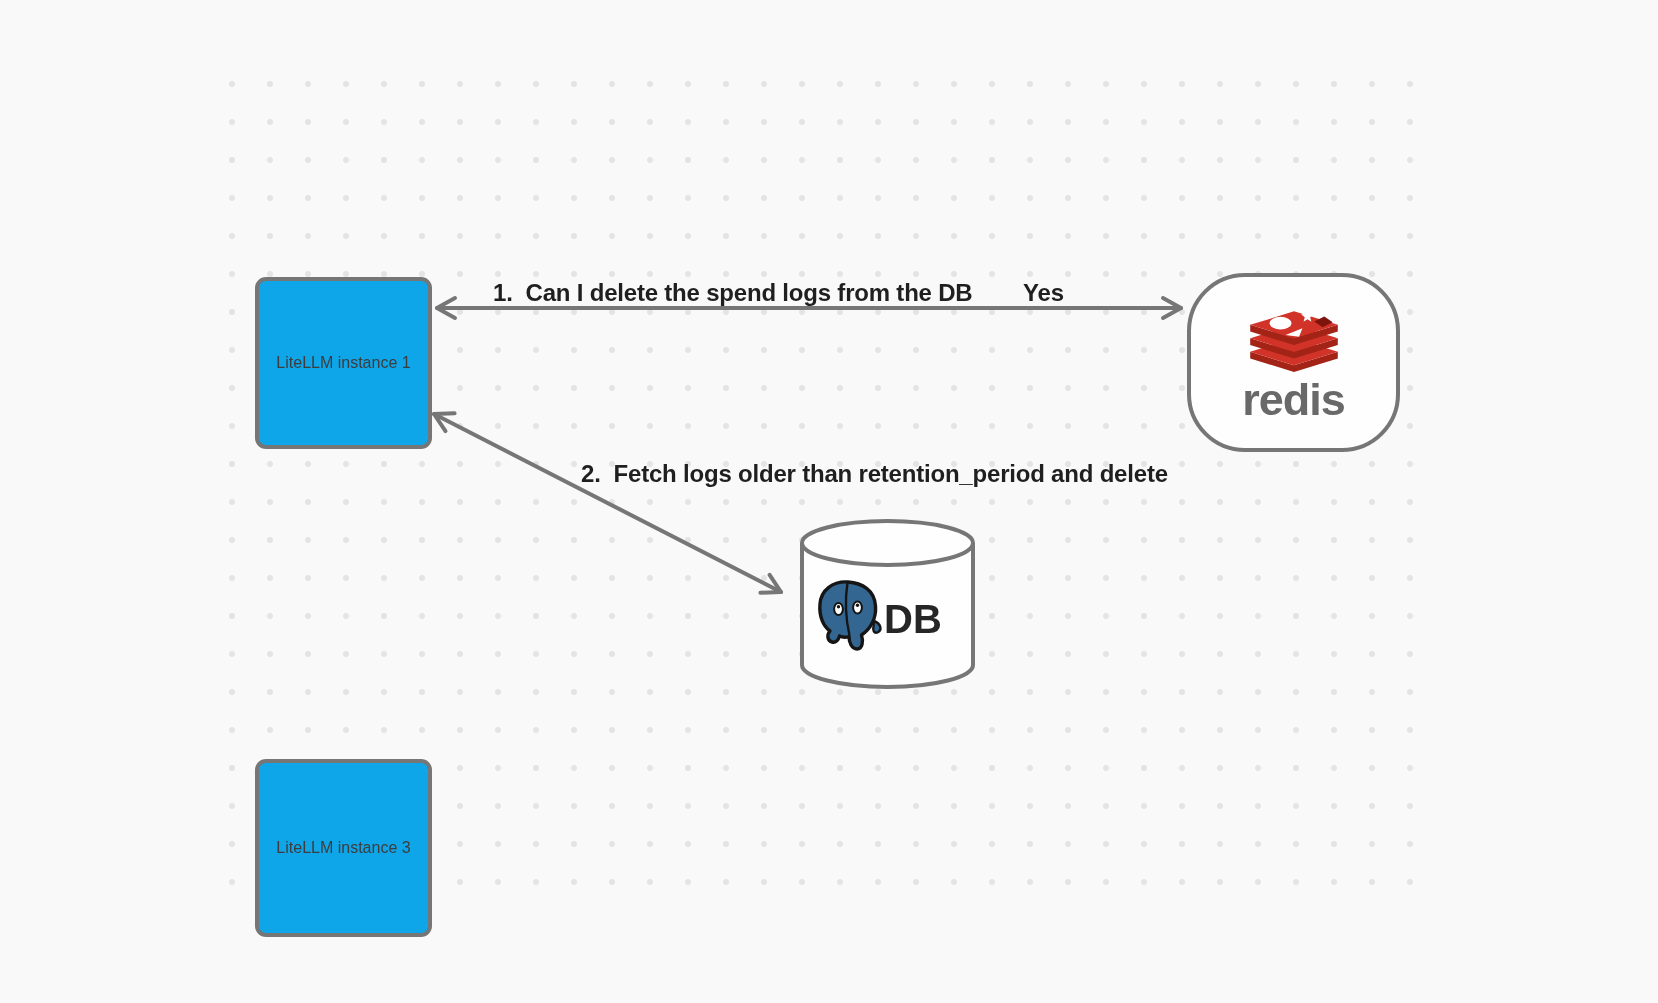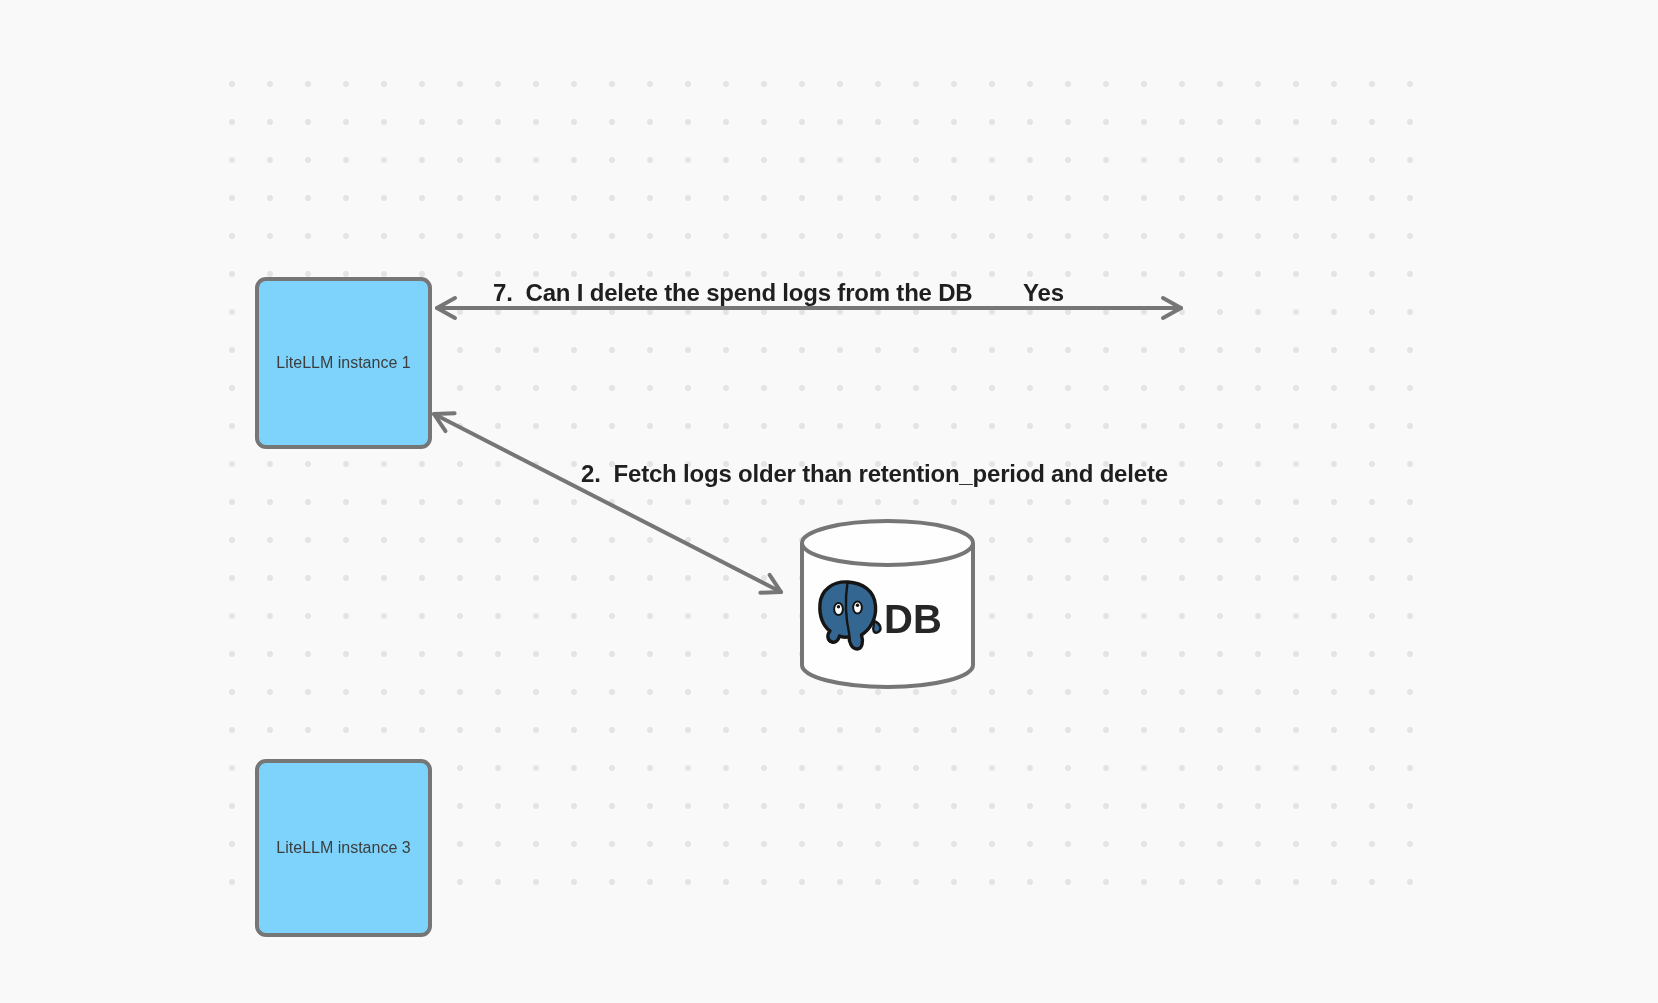--- a/index.html
+++ b/index.html
@@ -9,21 +9,21 @@
     font-family:"Liberation Sans", sans-serif;
   }
   .dots{
     position:absolute; left:213px; top:65px; width:1216px; height:836px;
     background-image:radial-gradient(circle at 19px 19px, #e4e4e4 2.8px, rgba(0,0,0,0) 3.1px);
     background-size:38px 38px;
   }
   .box{
     position:absolute; box-sizing:border-box;
     width:177px; height:172px; left:255px;
-    background:#7dd3fc; border:4px solid #767676; border-radius:11px;
+    background:#0ea5e9; border:4px solid #767676; border-radius:11px;
     display:flex; align-items:center; justify-content:center;
   }
   .box-label{ font-size:16px; color:#3d3d3d; }
   #box1{ top:277px; }
   #box2{ top:516px; height:178px; }
   #box3{ top:759px; height:178px; }
 
   .redis-node{
     position:absolute; box-sizing:border-box;
     left:1187px; top:273px; width:213px; height:179px;
@@ -58,20 +58,35 @@
 
   <div class="dots"></div>
 
   <div class="box" id="box1">
     <span class="box-label">LiteLLM instance 1</span>
   </div>
   <div class="box" id="box3">
     <span class="box-label">LiteLLM instance 3</span>
   </div>
 
+  <div class="redis-node">
+    <svg width="88" height="64" viewBox="0 0 104 76">
+      <path d="M0 52 L0 60 L52 76 L104 60 L104 52 L52 68 Z" fill="#a32417"></path>
+      <path d="M52 36 L104 52 L52 68 L0 52 Z" fill="#d13328"></path>
+      <path d="M0 36 L0 44 L52 60 L104 44 L104 36 L52 52 Z" fill="#a32417"></path>
+      <path d="M52 20 L104 36 L52 52 L0 36 Z" fill="#d13328"></path>
+      <path d="M0 20 L0 28 L52 44 L104 28 L104 20 L52 36 Z" fill="#a32417"></path>
+      <path d="M52 4 L104 20 L52 36 L0 20 Z" fill="#d13328"></path>
+      <ellipse cx="36" cy="18" rx="13" ry="7.5" fill="#ffffff"></ellipse>
+      <polygon points="68,2 70,7.25 75.6,7.53 71.2,11.05 72.7,16.47 68,13.4 63.3,16.47 64.8,11.05 60.4,7.53 66,7.25" fill="#ffffff"></polygon>
+      <polygon points="42,32 62,24 58,34" fill="#ffffff"></polygon>
+      <polygon points="76,16 88,10 98,17 86,23" fill="#7e150c"></polygon>
+    </svg>
+    <div class="redis-wordmark">redis</div>
+  </div>
 
   <div class="db-node">
     <svg class="cyl" width="175" height="170" viewBox="0 0 175 170">
       <path d="M2 24 A85.5 22 0 0 1 173 24 L173 146 A85.5 22 0 0 1 2 146 Z" fill="#fefefe" stroke="#767676" stroke-width="4"></path>
       <path d="M2 24 A85.5 22 0 0 0 173 24" fill="none" stroke="#767676" stroke-width="4"></path>
     </svg>
     <svg class="elephant" width="70" height="74" viewBox="0 0 70 74">
       <path d="M61 42 C68 44.5 69.5 51 64.5 53.5 C61 55 59.5 51 60.5 47.5 Z" fill="#336791" stroke="#151515" stroke-width="2.4" stroke-linejoin="round"></path>
       <path d="M35 3 C20 2 8 11 7 25 C6 37 10 47 17 52 C13.5 56 14.5 62 19 63 C23 64 25.5 60.5 26.5 57 C29.5 58.5 33 58.5 36 57.5 C36 63 38.5 70 44 70 C49.5 70 50.5 62.5 48.5 56 C57 50.5 63.5 40 62.5 27 C61.5 11 49 4 35 3 Z" fill="#336791" stroke="#151515" stroke-width="3.4" stroke-linejoin="round"></path>
       <path d="M34.5 3.5 C32 20 32.5 39 36.5 56.5" fill="none" stroke="#151515" stroke-width="2.4"></path>
@@ -91,17 +106,17 @@
         <polyline points="1163,298 1181,308 1163,318"></polyline>
       </g>
       <g>
         <line x1="434" y1="414" x2="781" y2="592"></line>
         <polyline points="445.5,431.1 434,414 454.6,413.3"></polyline>
         <polyline points="760.4,592.7 781,592 769.6,574.9"></polyline>
       </g>
     </g>
   </svg>
 
-  <div class="arrow-label" id="lbl1">7.  Can I delete the spend logs from the DB</div>
+  <div class="arrow-label" id="lbl1">1.  Can I delete the spend logs from the DB</div>
   <div class="arrow-label" id="lblYes">Yes</div>
   <div class="arrow-label" id="lbl2">2.  Fetch logs older than retention_period and delete</div>
 
 </div>
 
 </body></html>

